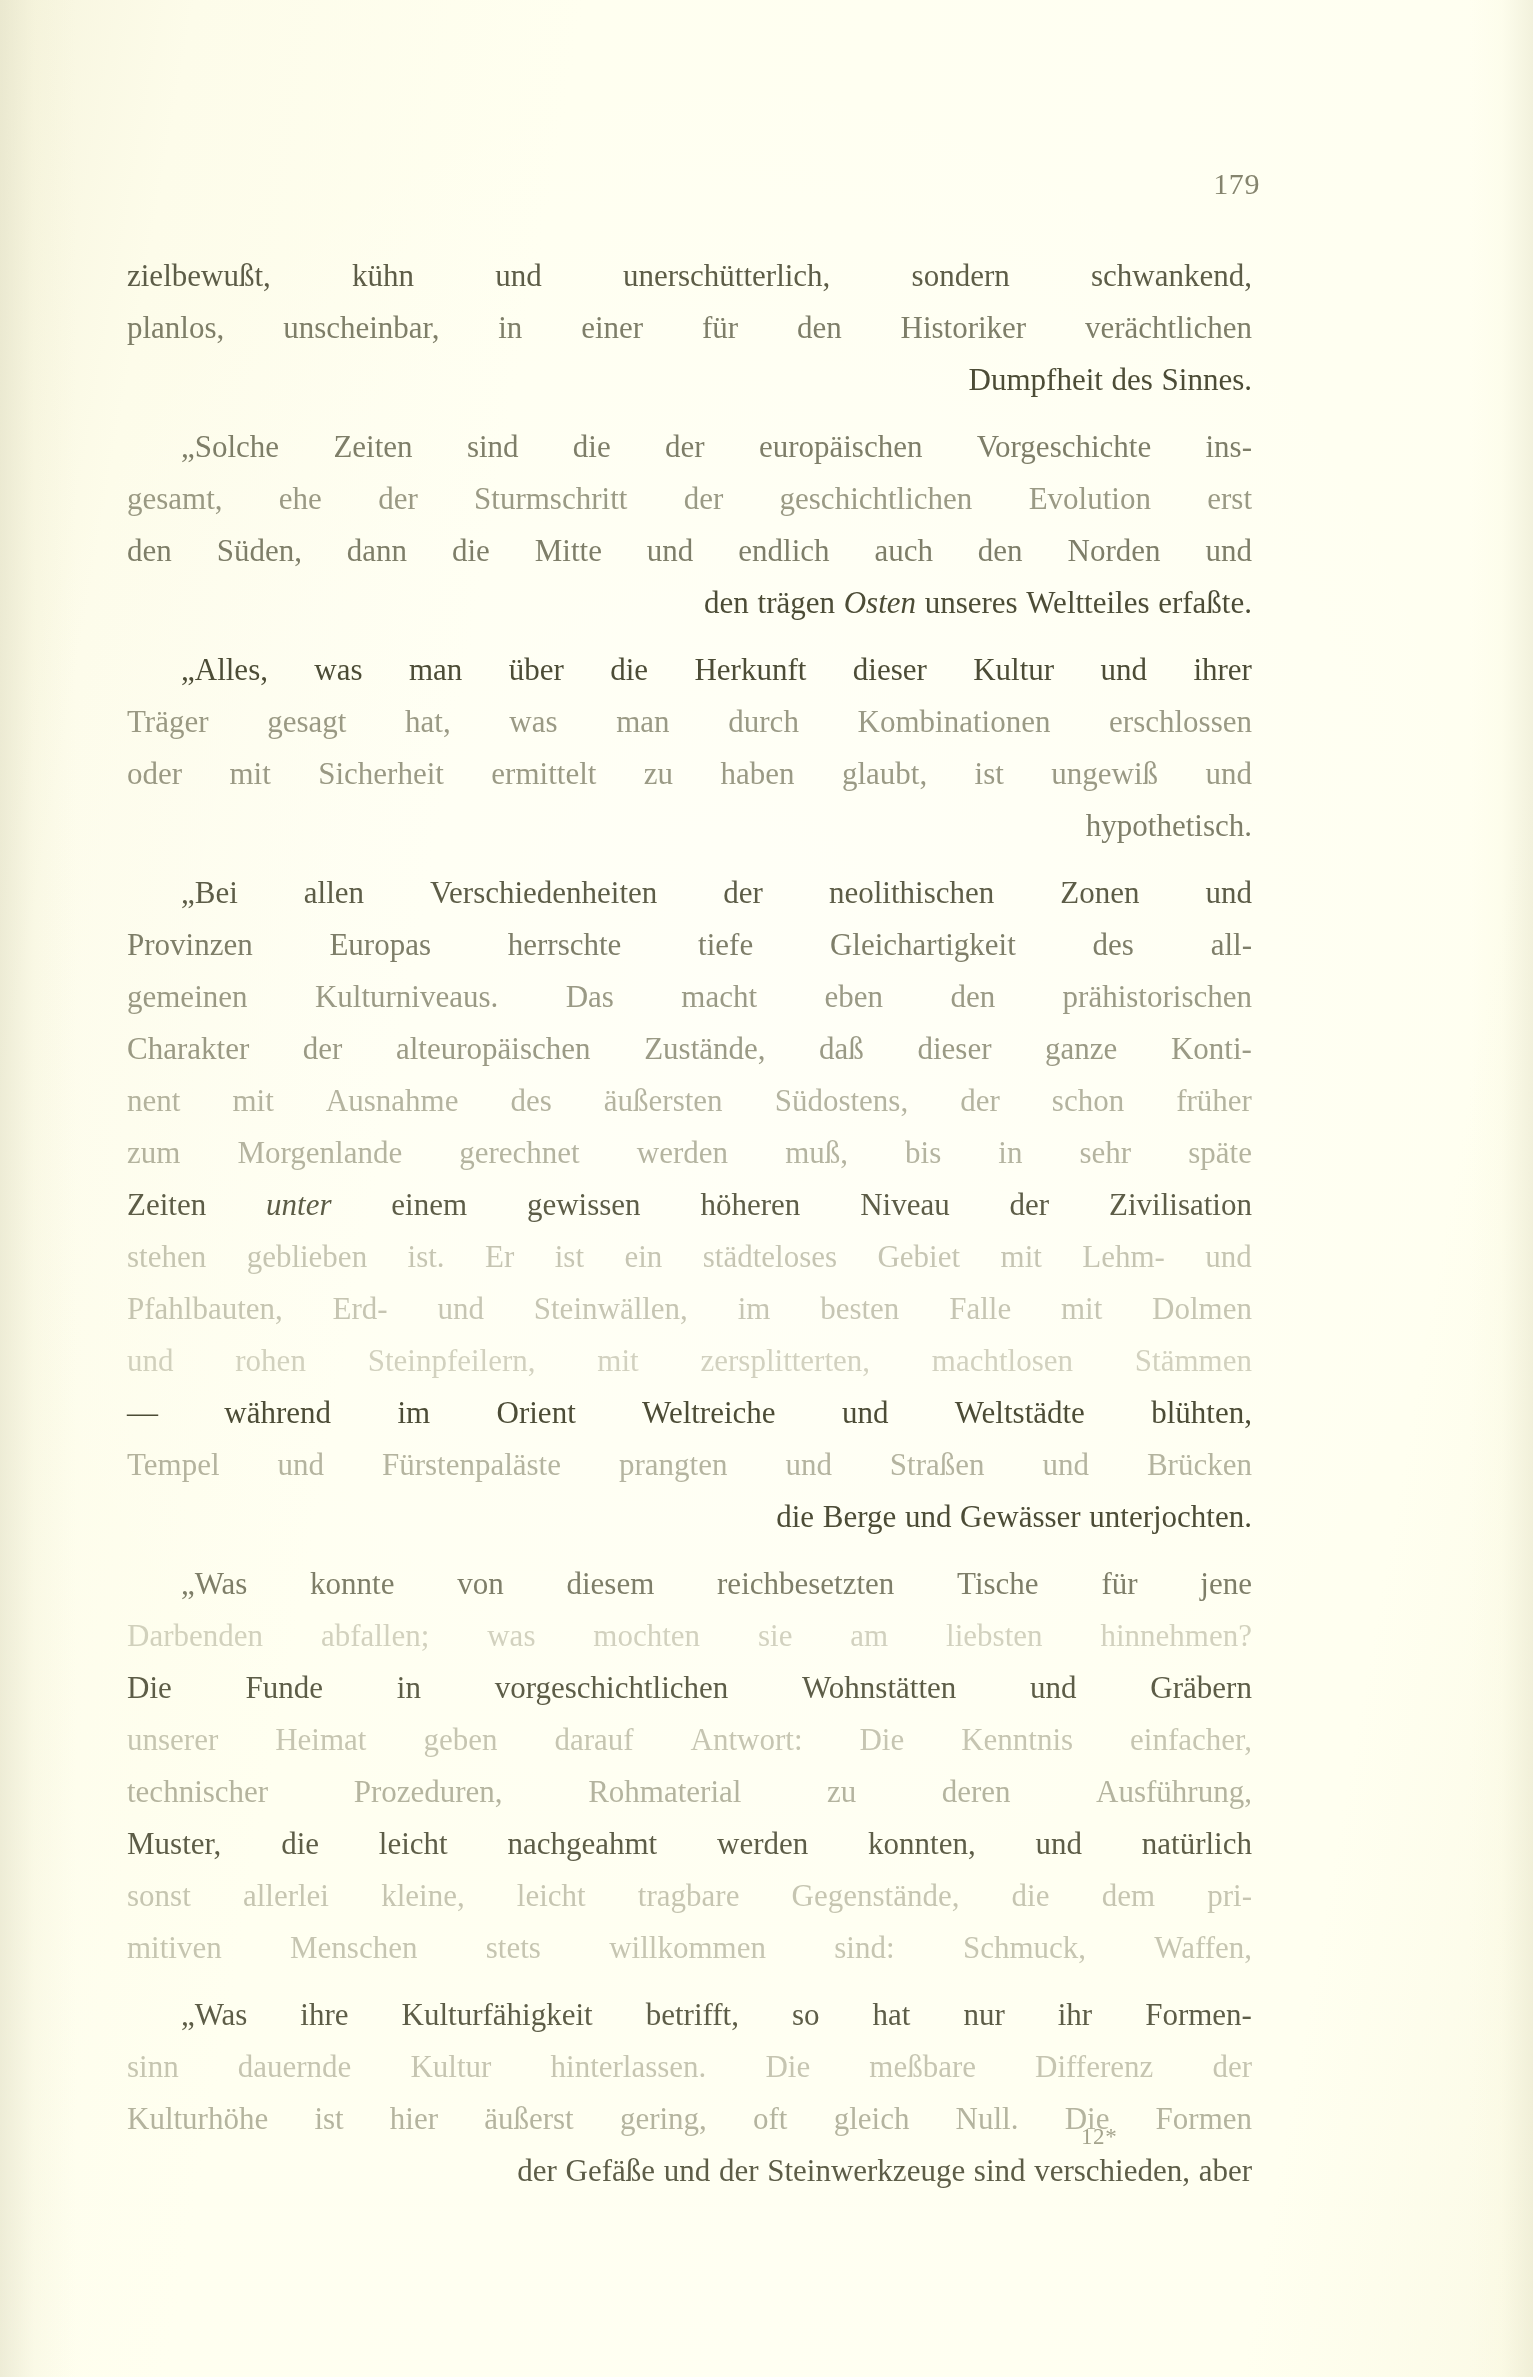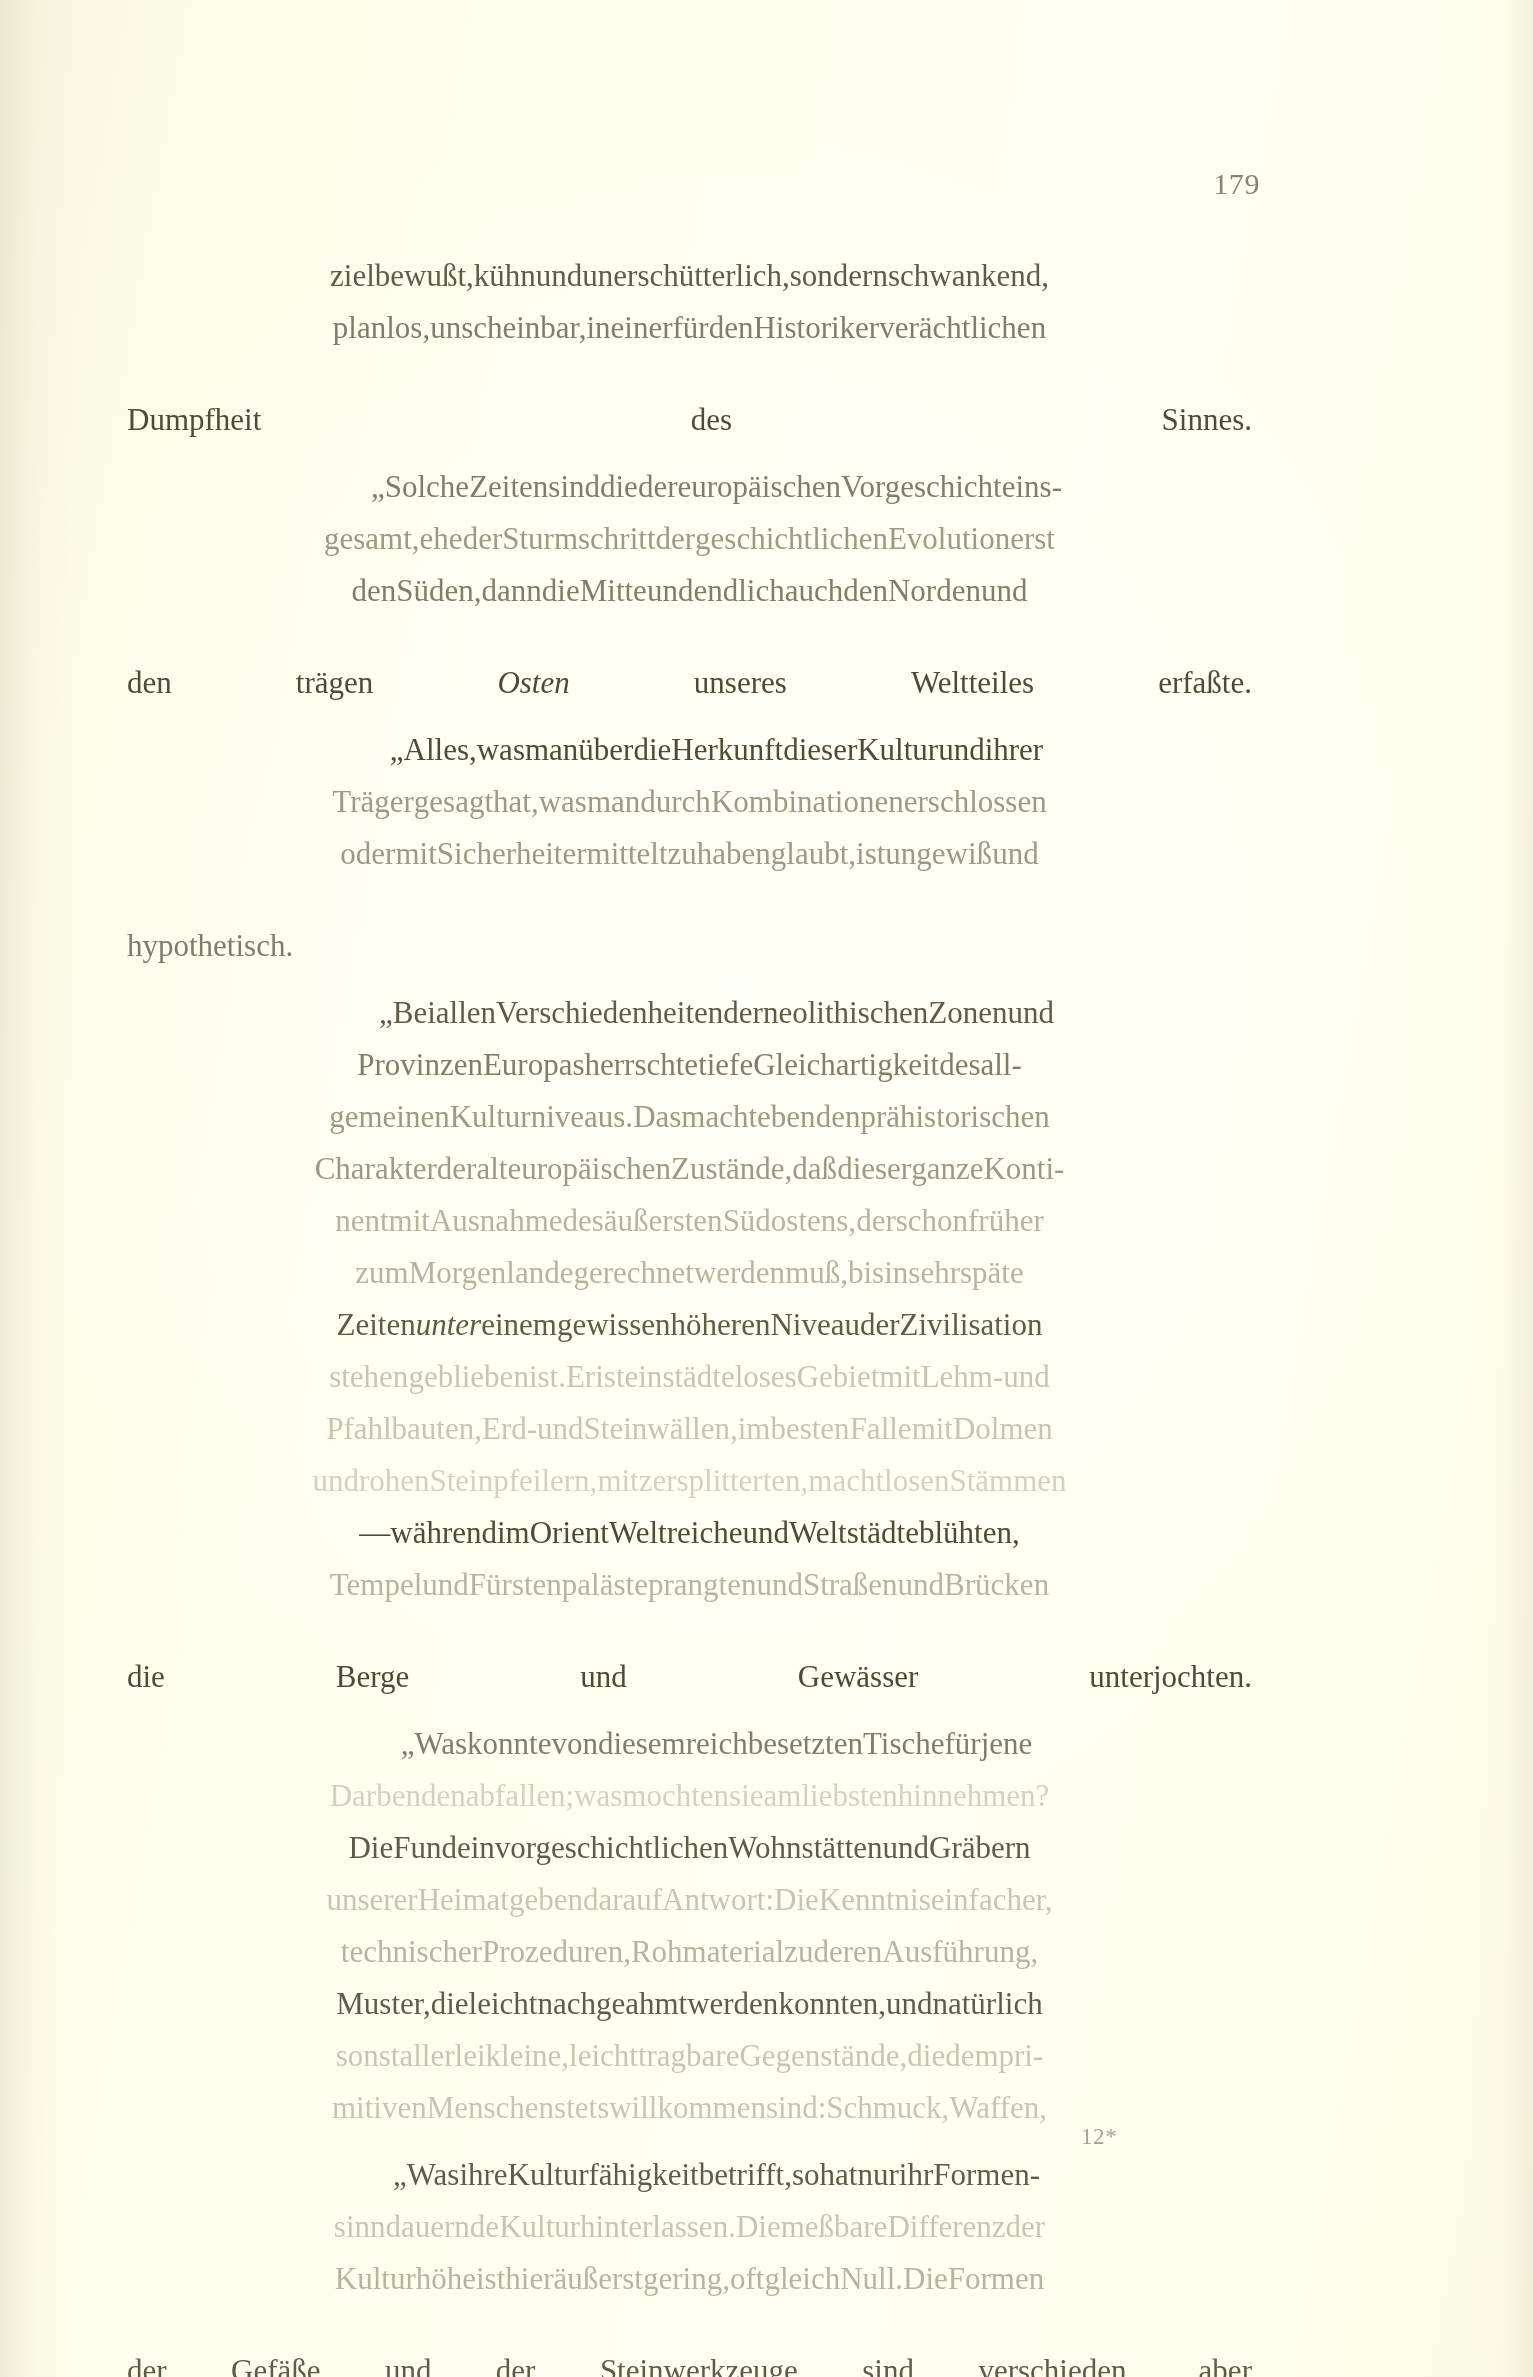--- a/index.html
+++ b/index.html
@@ -58,29 +58,28 @@
   .para {
     margin: 0 0 3.5px 0;
   }
   .para.gap {
     margin-top: 15px;
   }
 
   
   .line {
     display: flex;
-    justify-content: center;
+    justify-content: space-between;
     font-size: 31px;
     line-height: 52px;
     white-space: pre;
     color: #55553f;
   }
   .line.last {
-    justify-content: space-between;
-    margin-top: 40px;
+    justify-content: flex-end;
   }
   .line .w {
     display: inline-block;
   }
   .line.indent {
     padding-left: 54px;
   }
   .it { font-style: italic; }
 
   

